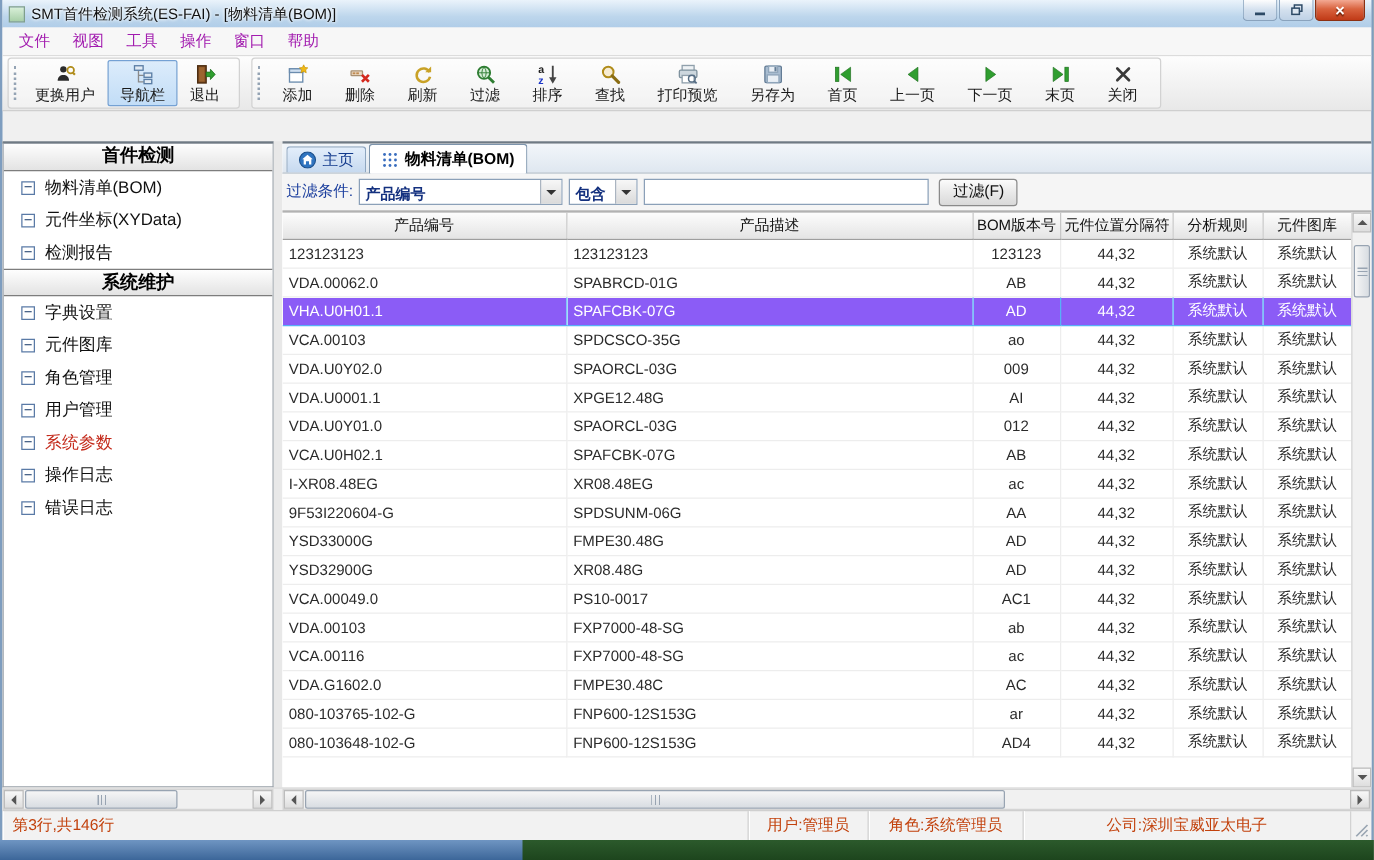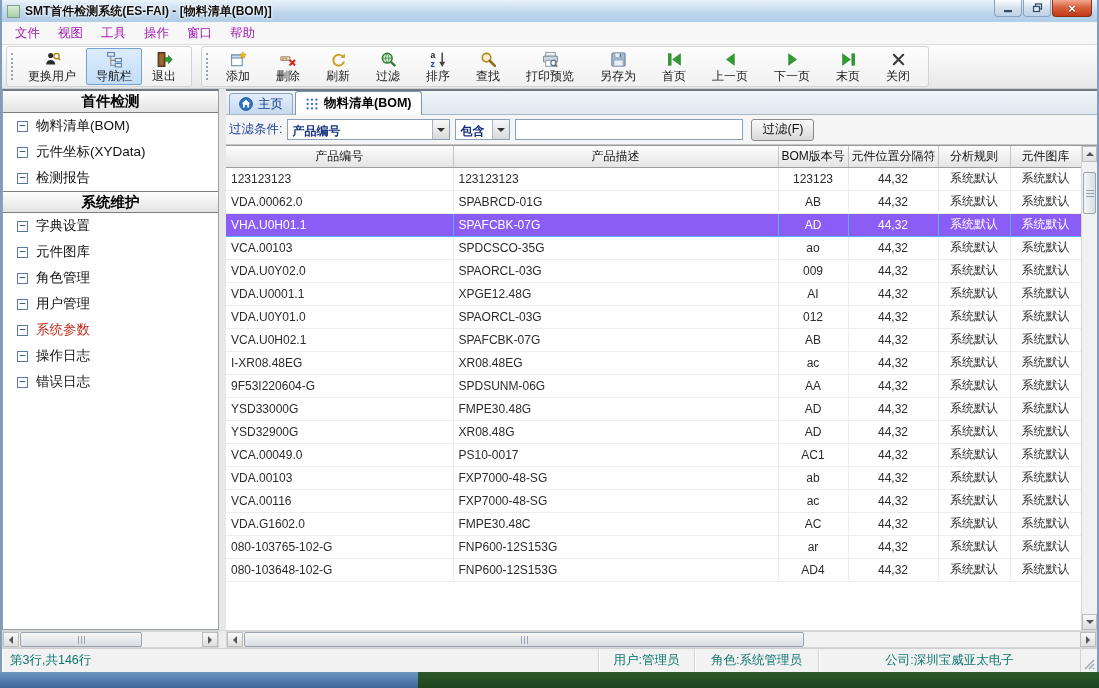--- a/index.html
+++ b/index.html
@@ -6,21 +6,21 @@
   html,body { width:1099px; height:688px; overflow:hidden; }
   body { font-family:"Liberation Sans","DejaVu Sans",sans-serif; background:#234e23; position:relative; font-size:12px; }
 
   
   .window { position:absolute; top:0; left:0; width:1099px; height:672px;
     border-left:2px solid #7e9dbf; border-right:2px solid #7e9dbf;
     display:flex; flex-direction:column; background:#f0f0f0; }
   .titlebar { height:22px; background:linear-gradient(#eaf3fb,#bdd6ec 60%,#b0cde8);
     display:flex; align-items:center; padding:0 5px; gap:5px; flex:none; }
   .app-icon { width:13px; height:13px; background:linear-gradient(#d8efd8,#a8cfa8); border:1px solid #7f9f8a; flex:none; }
-  .title-text { font-size:12px; color:#111; text-shadow:0 0 3px #fff, 0 0 3px #fff; white-space:nowrap;font-weight:bold; }
+  .title-text { font-size:12px; color:#111; text-shadow:0 0 3px #fff, 0 0 3px #fff; white-space:nowrap; }
   .win-btns { margin-left:auto; display:flex; align-self:flex-start; }
   .wbtn { width:28px; height:17px; border:1px solid #8aa3bd; border-top:none; border-radius:0 0 4px 4px;
     background:linear-gradient(#fdfdfd,#d3e0ee 50%,#bfd2e6); display:flex; align-items:center; justify-content:center; margin-left:1px; }
   .wbtn.close { width:40px; background:linear-gradient(#f3a993,#d9633f 45%,#c03a17); border-color:#8c3012; }
   .g-close { color:#fff; font-weight:bold; font-size:13px; line-height:13px; text-shadow:0 1px 1px #6b2008; }
 
   .menubar { height:23px; background:#f7f7f7; border-bottom:1px solid #dcdcdc; display:flex; align-items:center; padding:0 4px; flex:none; }
   .menu-item { padding:3px 9px; font-size:12.5px; color:#a21caf; cursor:default; }
 
   
@@ -31,21 +31,21 @@
   .tb-handle { width:2px; border-left:2px dotted #94a3b4; margin:5px 5px 5px 2px; }
   .tb-btn { display:flex; flex-direction:column; align-items:center; justify-content:center;
     padding:1px 9px; border:1px solid transparent; border-radius:2px; cursor:default; }
   .tb-group.g2 .tb-btn { padding:1px 12px; }
   .tb-btn.active { background:linear-gradient(#dcecfb,#c2ddf7); border-color:#74a1d4;align-items:center; }
   .tb-btn .icon { height:17px; display:flex; align-items:center; }
   .tb-btn .icon svg { width:17px; height:17px; }
   .tb-label { font-size:12px; color:#1a1a1a; line-height:14px; margin-top:1px; white-space:nowrap; }
 
   
-  .main { flex:1; min-height:0; display:flex; }
+  .main { flex:1; min-height:0; display:flex;margin-top:24px; }
   .sidebar { width:217px; flex:none; background:#fff; border:1px solid #98a0a8; border-top:2px solid #6f7a84; overflow:hidden; }
   .nav-group-header { height:22px; line-height:21px; text-align:center; font-size:14.5px; font-weight:bold; color:#000;
     background:linear-gradient(#fefefe,#e3e3e3); border-bottom:1px solid #7d7d7d; border-top:1px solid #7d7d7d; }
   .nav-group-header:first-child { border-top:none; }
   .nav-item { height:26px; display:flex; align-items:center; gap:8px; padding-left:14px; font-size:13.5px; color:#101010; cursor:default; }
   .sq-minus { width:11px; height:11px; flex:none; border:1px solid #5a7aa6; background:#fff; color:#33507a;
     font-size:11px; line-height:8px; text-align:center; font-family:"DejaVu Sans Mono",monospace; }
 
   .splitter { width:7px; flex:none; background:#e8e8e8; }
   .content { flex:1; min-width:0; display:flex; flex-direction:column; background:#fff; border-top:2px solid #6f7a84; }
@@ -102,21 +102,21 @@
   .scrollrow .splitter2 { width:7px; flex:none; background:#ededed; }
   .hscroll.table-hscroll { flex:1; }
   .hscroll .sb-btn { width:16px; height:auto; }
   .h-thumb { border:1px solid #98a4b2; border-radius:2px; background:linear-gradient(#f6f6f6,#d8dde2);
     display:flex; align-items:center; justify-content:center; margin:0 1px; }
   .h-thumb .grip { width:7px; height:8px; background:repeating-linear-gradient(90deg,#98a4b2 0 1px,transparent 1px 3px); }
   .sidebar-hscroll .h-thumb { width:122px; }
   .table-hscroll .h-thumb { width:560px; }
 
   
-  .statusbar { height:24px; flex:none; background:#f2f2f2; border-top:1px solid #cfcfcf; display:flex; align-items:stretch; font-size:12.5px; color:#0f766e; }
+  .statusbar { height:24px; flex:none; background:#f2f2f2; border-top:1px solid #cfcfcf; display:flex; align-items:stretch; font-size:12.5px; color:#c2410c; }
   .seg { display:flex; align-items:center; padding:0 8px; border-right:1px solid #d2d2d2; box-shadow:inset 1px 0 0 #fff; white-space:nowrap; }
   .seg.pos { flex:1; }
   .seg.user { width:96px; justify-content:center; }
   .seg.role { width:124px; justify-content:center; }
   .seg.company { width:262px; justify-content:center; }
   .grip-corner { width:16px; display:flex; align-items:flex-end; justify-content:flex-end; padding:2px; }
 
   
   .strip { position:absolute; left:0; bottom:0; width:1099px; height:16px; background:linear-gradient(#2c5a2c,#1d451d); }
   .strip-blue { position:absolute; left:0; top:0; width:418px; height:16px; background:linear-gradient(#6f95c2,#3c6699); }

